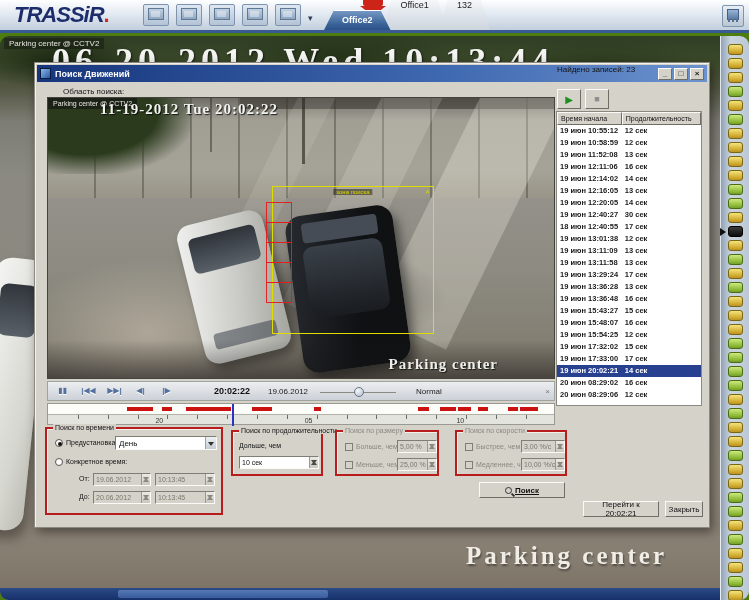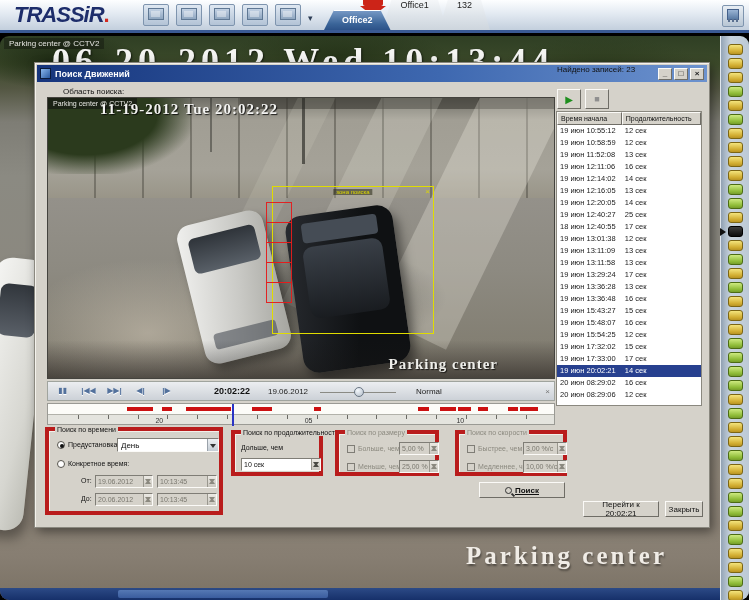--- a/index.html
+++ b/index.html
@@ -1,18 +1,18 @@
 <!DOCTYPE html>
 <html><head>
 <meta charset="utf-8">
 <style>
   html,body{margin:0;padding:0;background:#444;}
   *{box-sizing:border-box;}
   .screen{position:relative;width:749px;height:600px;overflow:hidden;
-    font-family:"Liberation Sans","DejaVu Sans",sans-serif;background:#000000;}
+    font-family:"Liberation Sans","DejaVu Sans",sans-serif;background:#4d7c0f;}
   .mono{font-family:Liberation Serif, serif;}
 
   
   .topbar{position:absolute;left:0;top:0;width:749px;height:33px;z-index:10;
     background:linear-gradient(180deg,#fdfeff 0%,#e3eaf2 45%,#c3cfdd 100%);
     border-bottom:3px solid #3a5a94;}
   .logo{position:absolute;left:14px;top:2px;font-size:22px;font-weight:bold;font-style:italic;
     color:#1d2d6b;letter-spacing:-1px;}
   .logo .logo-dot{color:#d4281e;font-style:normal;}
   .tb-icons{position:absolute;left:143px;top:4px;display:flex;gap:7px;align-items:center;}
@@ -164,21 +164,21 @@
   .timeline{position:absolute;left:12px;top:340px;width:508px;height:22px;border:1px solid #9a9a94;}
   .tl-strip{position:absolute;left:0;right:0;top:0;height:10px;background:#fcfcf8;}
   .tl-seg{position:absolute;top:3px;height:4px;background:#cc1111;}
   .tl-ticks{position:absolute;left:0;right:0;bottom:0;height:10px;background:#e4e4de;
     border-top:1px solid #b2b2aa;}
   .tl-tick{position:absolute;top:0;width:1px;height:4px;background:#6a6a64;}
   .tl-lbl{position:absolute;top:2px;font-size:7px;color:#333;transform:translateX(-50%);}
   .tl-cursor{position:absolute;top:0;width:2px;height:22px;background:#2a34c4;z-index:2;}
 
   
-  .grp{position:absolute;border:4px solid #b91c1c;box-shadow:inset 1px 1px 0 #f2f0ea;}
+  .grp{position:absolute;border:2px solid #b91c1c;box-shadow:inset 1px 1px 0 #f2f0ea;}
   .grp-title{position:absolute;top:-5px;left:6px;background:#d5d2ca;padding:0 2px;font-size:7px;
     white-space:nowrap;}
   .grp.dis .grp-title,.grp.dis .flbl{color:#8b897f;}
   .grp-time{left:10px;top:364px;width:178px;height:88px;}
   .grp-dur{left:196px;top:367px;width:92px;height:46px;}
   .grp-size{left:300px;top:367px;width:104px;height:46px;}
   .grp-speed{left:420px;top:367px;width:112px;height:46px;}
   .flbl{font-size:7px;color:#111;white-space:nowrap;}
   .radio{display:inline-block;width:8px;height:8px;border-radius:50%;background:#fff;
     border:1px solid #55534c;vertical-align:middle;margin-right:3px;position:relative;cursor:pointer;}
@@ -222,21 +222,21 @@
   .found-lbl{position:absolute;left:522px;top:2px;font-size:8px;}
 
   
   .results{position:absolute;left:521px;top:48px;width:146px;height:295px;background:#fff;
     border:1px solid #8a887f;overflow:hidden;}
   .res-head{display:flex;height:13px;background:#d5d2ca;font-size:7px;}
   .res-head div{border:1px solid;border-color:#fbfaf7 #6f6d66 #6f6d66 #fbfaf7;
     padding:2px 0 0 3px;white-space:nowrap;overflow:hidden;cursor:pointer;}
   .rc0{width:45%;} .rc1{width:55%;}
   .res-row{display:flex;height:12px;line-height:12px;font-size:7.5px;color:#1a1a1a;cursor:pointer;
-    white-space:nowrap;}
+    white-space:nowrap;font-weight:bold;}
   .res-row span{overflow:hidden;}
   .res-row .c0{width:45%;padding-left:3px;}
   .res-row .c1{width:55%;padding-left:3px;}
   .res-row.sel{background:#27408f;color:#fff;}
 </style>
 </head>
 <body>
 
 <div class="screen">
 
@@ -560,21 +560,21 @@
             <div class="res-row">
               <span class="c0">19 июн 12:16:05</span>
               <span class="c1">13 сек</span>
             </div>
             <div class="res-row">
               <span class="c0">19 июн 12:20:05</span>
               <span class="c1">14 сек</span>
             </div>
             <div class="res-row">
               <span class="c0">19 июн 12:40:27</span>
-              <span class="c1">25 сек</span>
+              <span class="c1">30 сек</span>
             </div>
             <div class="res-row">
               <span class="c0">18 июн 12:40:55</span>
               <span class="c1">17 сек</span>
             </div>
             <div class="res-row">
               <span class="c0">19 июн 13:01:38</span>
               <span class="c1">12 сек</span>
             </div>
             <div class="res-row">

